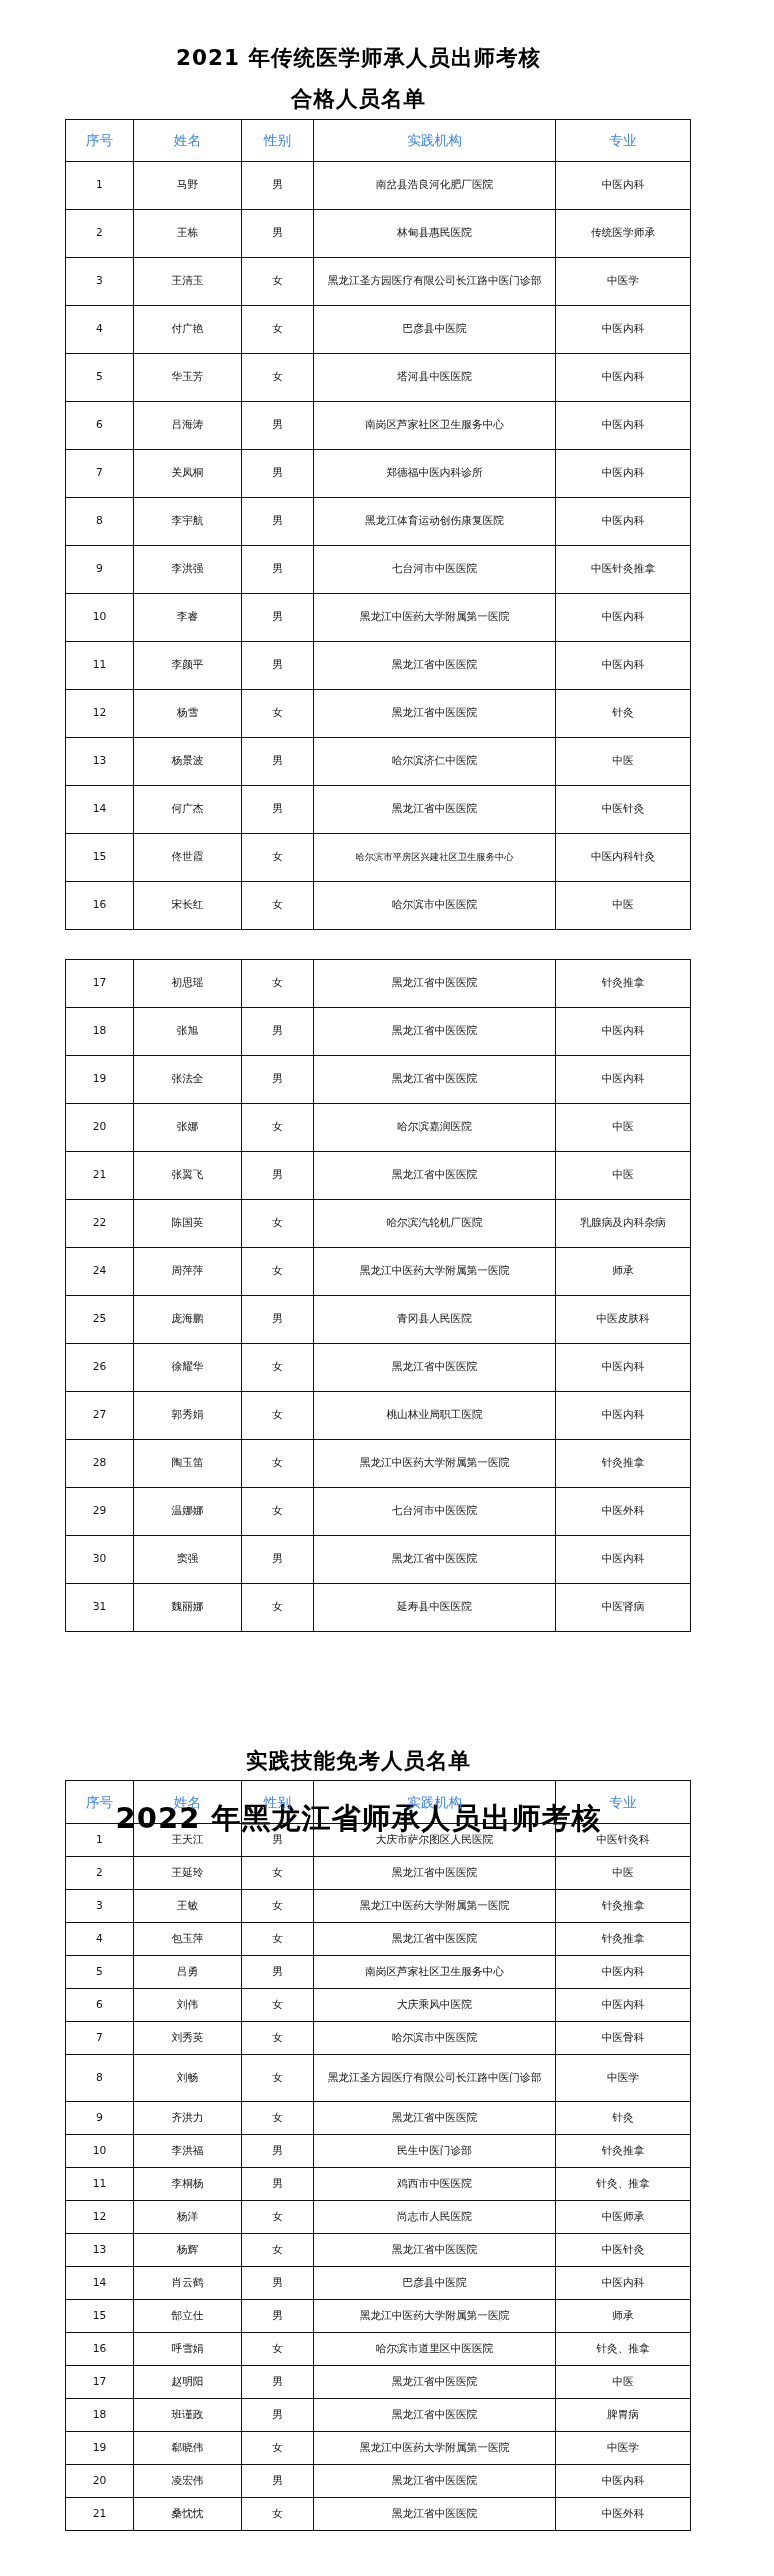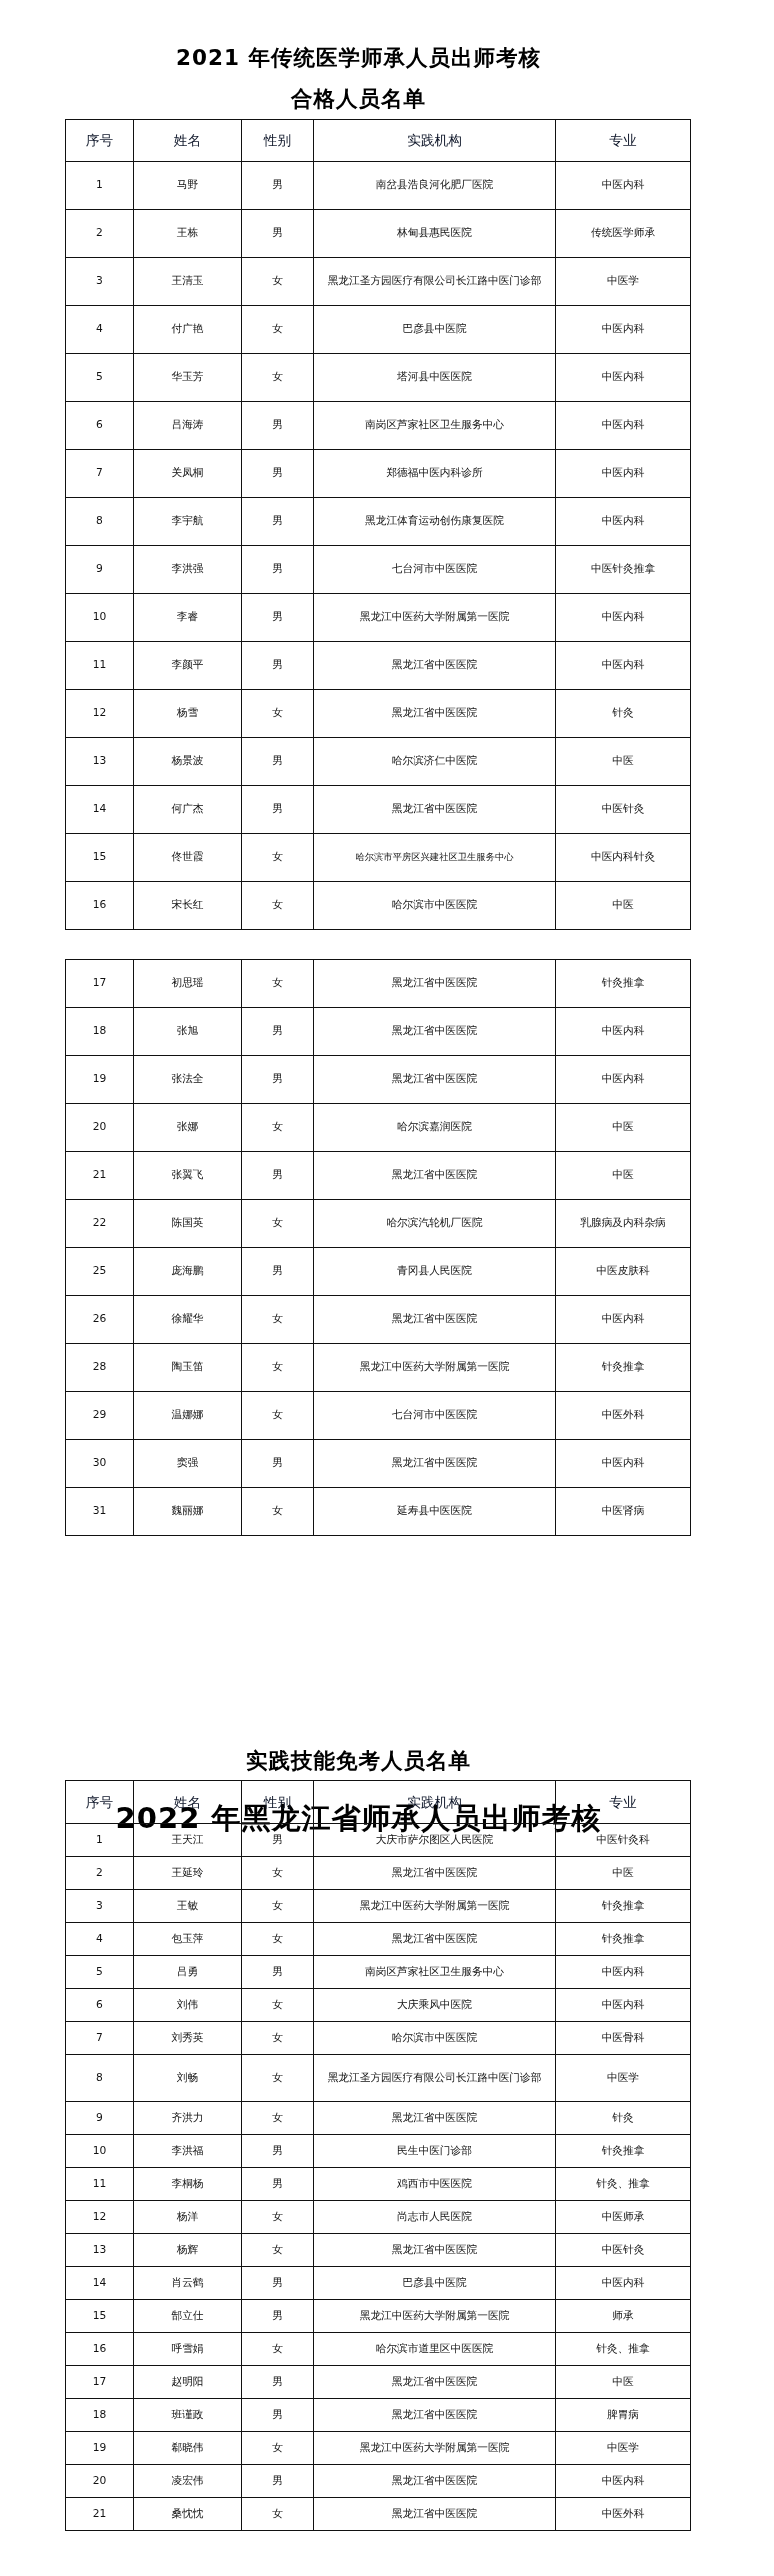--- a/index.html
+++ b/index.html
@@ -41,21 +41,21 @@
     table.roster td, table.roster th {
       border: 1.3px solid #111;
       text-align: center;
       vertical-align: middle;
       padding: 0 3.9px;
       font-weight: normal;
       line-height: 14.6px;
     }
     table.roster th {
       font-size: 13.7px;
-      color: #0f172a;
+      color: #3b82f6;
     }
     col.c-no   { width: 68px; }
     col.c-name { width: 108px; }
     col.c-sex  { width: 72px; }
     col.c-org  { width: 242px; }
     col.c-spec { width: 135px; }
 
     #table1a { top: 119px; }
     #table1b { top: 959px; }
     #table2  { top: 1780px; }
@@ -251,31 +251,45 @@
         <td>中医</td>
       </tr>
       <tr>
         <td>22</td>
         <td>陈国英</td>
         <td>女</td>
         <td class="org">哈尔滨汽轮机厂医院</td>
         <td>乳腺病及内科杂病</td>
       </tr>
       <tr>
+        <td>24</td>
+        <td>周萍萍</td>
+        <td>女</td>
+        <td class="org">黑龙江中医药大学附属第一医院</td>
+        <td>师承</td>
+      </tr>
+      <tr>
         <td>25</td>
         <td>庞海鹏</td>
         <td>男</td>
         <td class="org">青冈县人民医院</td>
         <td>中医皮肤科</td>
       </tr>
       <tr>
         <td>26</td>
         <td>徐耀华</td>
         <td>女</td>
         <td class="org">黑龙江省中医医院</td>
+        <td>中医内科</td>
+      </tr>
+      <tr>
+        <td>27</td>
+        <td>郭秀娟</td>
+        <td>女</td>
+        <td class="org">桃山林业局职工医院</td>
         <td>中医内科</td>
       </tr>
       <tr>
         <td>28</td>
         <td>陶玉笛</td>
         <td>女</td>
         <td class="org">黑龙江中医药大学附属第一医院</td>
         <td>针灸推拿</td>
       </tr>
       <tr>

